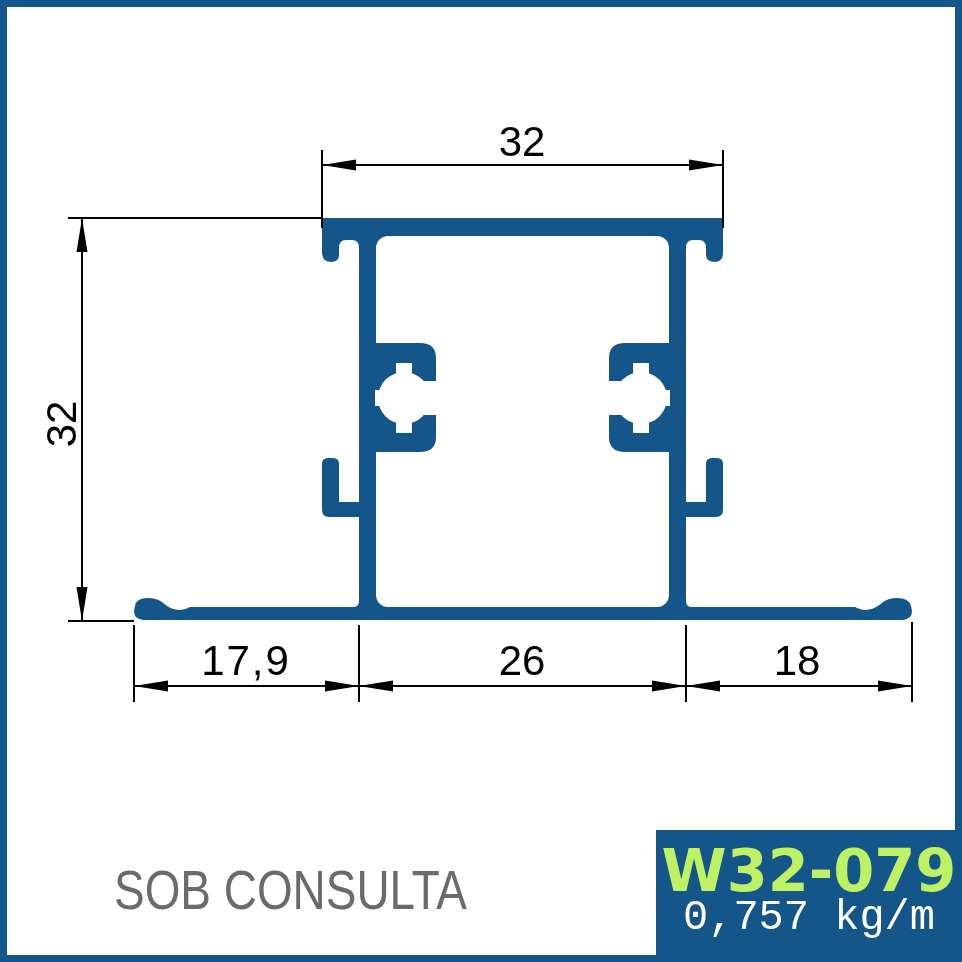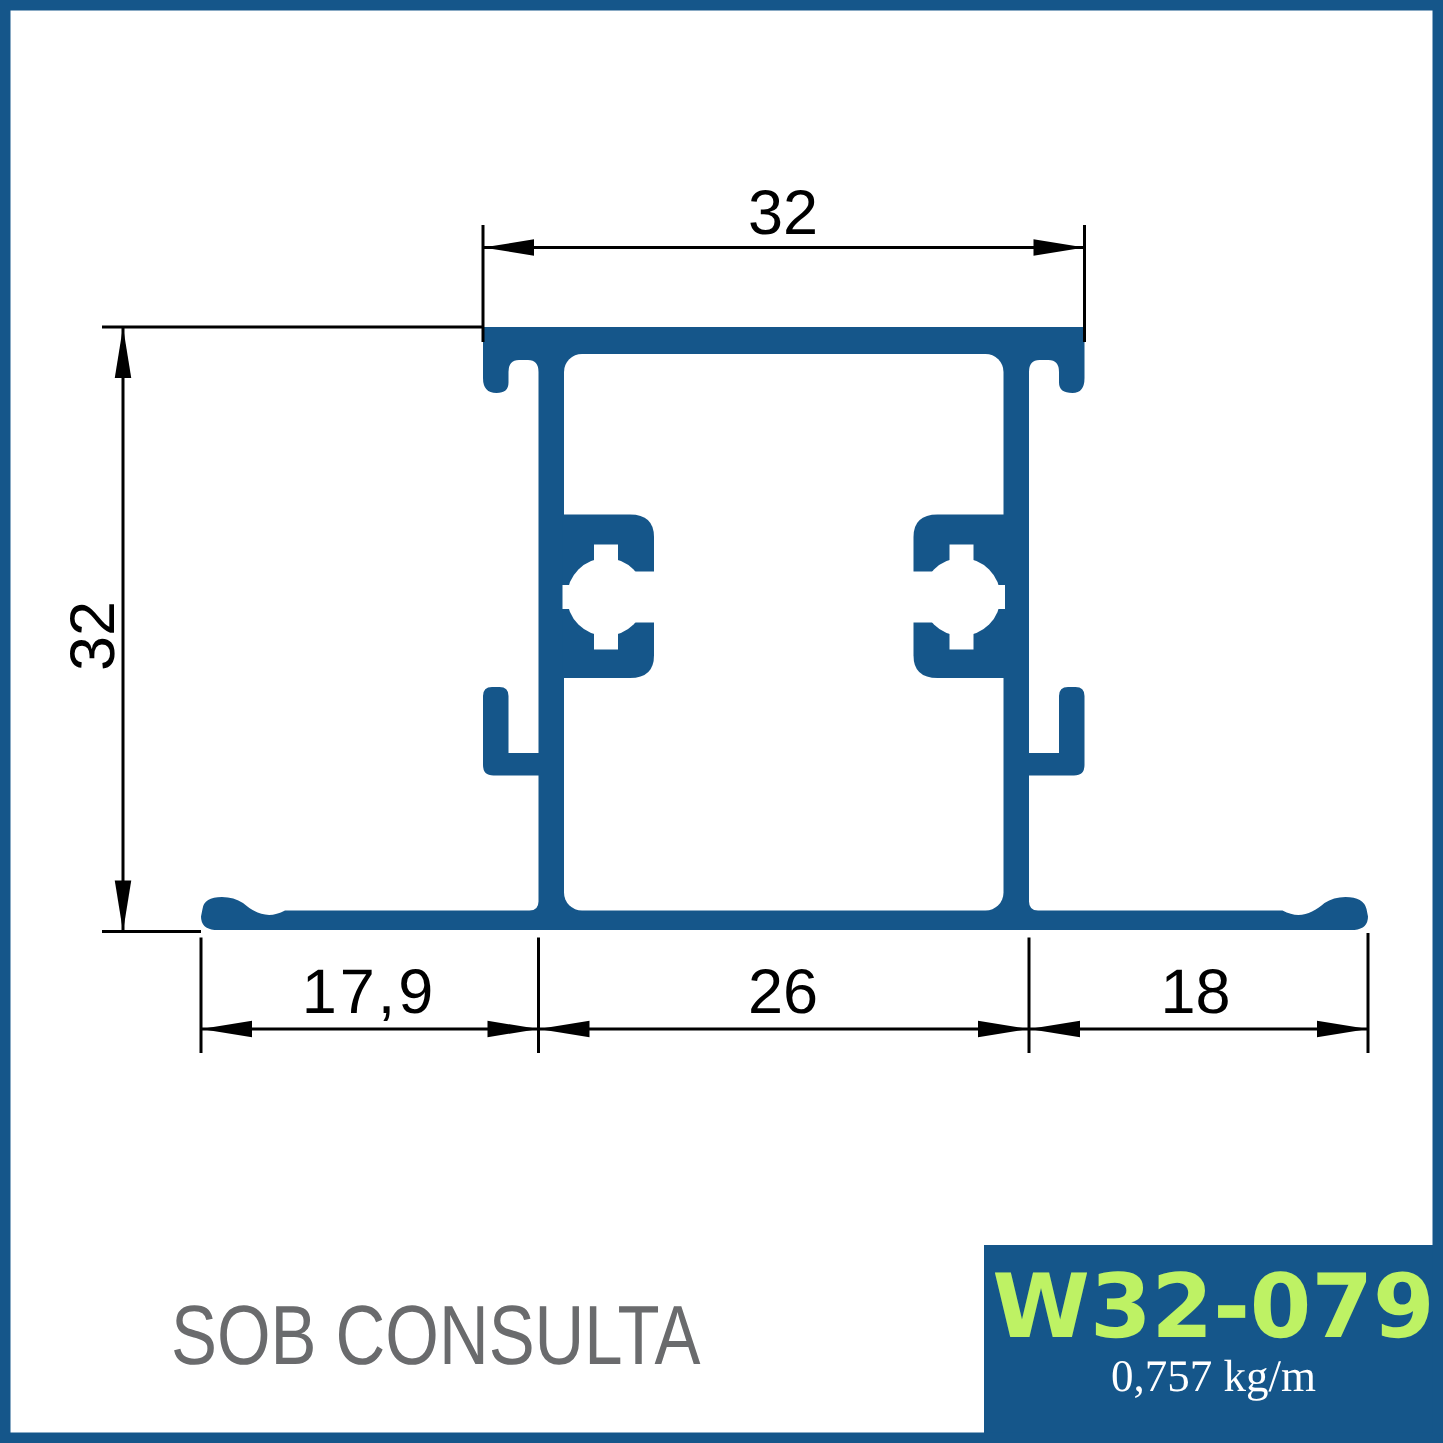--- a/index.html
+++ b/index.html
@@ -13,22 +13,22 @@
   .dim-text{font-family:"Liberation Sans",sans-serif;font-size:42px;fill:#000;}
   .dim-text-wide{letter-spacing:2px;}
   .status-text{position:absolute;left:114px;top:862px;
        font-size:56px;line-height:56px;color:#6A6B6D;
        transform:scaleX(0.82);transform-origin:left center;white-space:nowrap;}
   .part-box{position:absolute;left:656px;top:830px;right:0;bottom:0;
        background:#15568A;display:flex;flex-direction:column;
        align-items:center;justify-content:center;padding-bottom:8px;box-sizing:border-box;}
   .part-code{font-family:"DejaVu Sans",sans-serif;font-weight:bold;
        font-size:59px;line-height:52px;color:#bef264;}
-  .part-weight{font-family:Liberation Serif, serif;font-weight:normal;
-       font-size:30px;line-height:42px;color:#ffffff;}
+  .part-weight{font-family:Liberation Mono, monospace;font-weight:normal;
+       font-size:42px;line-height:42px;color:#ffffff;}
 </style>
 </head>
 <body>
 
 <svg id="drawing" width="962" height="962" viewBox="0 0 962 962">
 
   <g>
     <path fill="#15568A" d="
       M322,218 L723,218 L723,252
       Q723,262 715,262 Q706,262 706,255 L706,248

